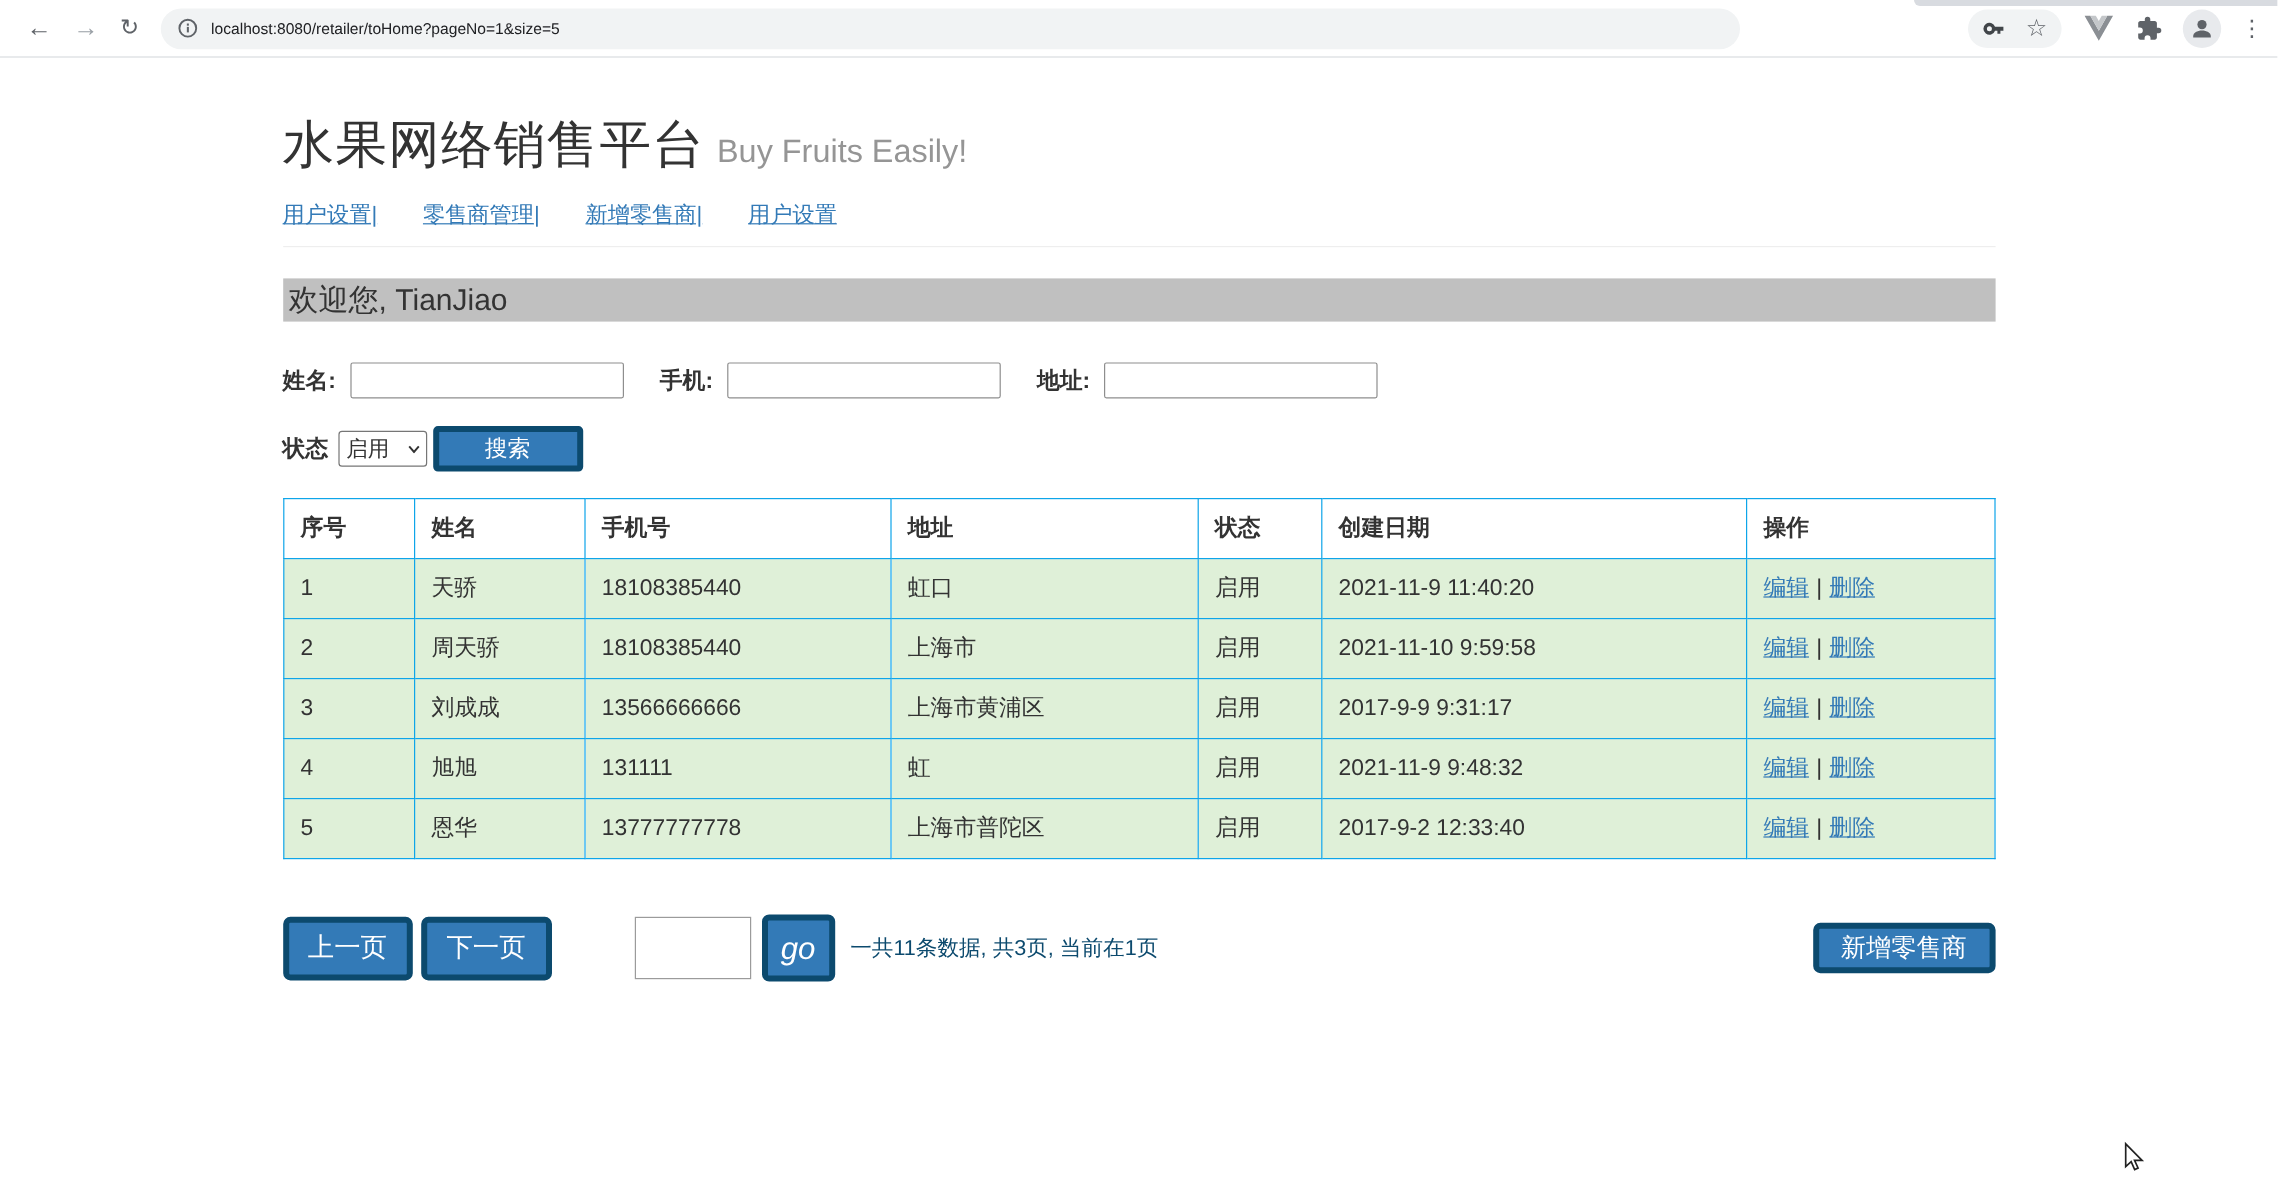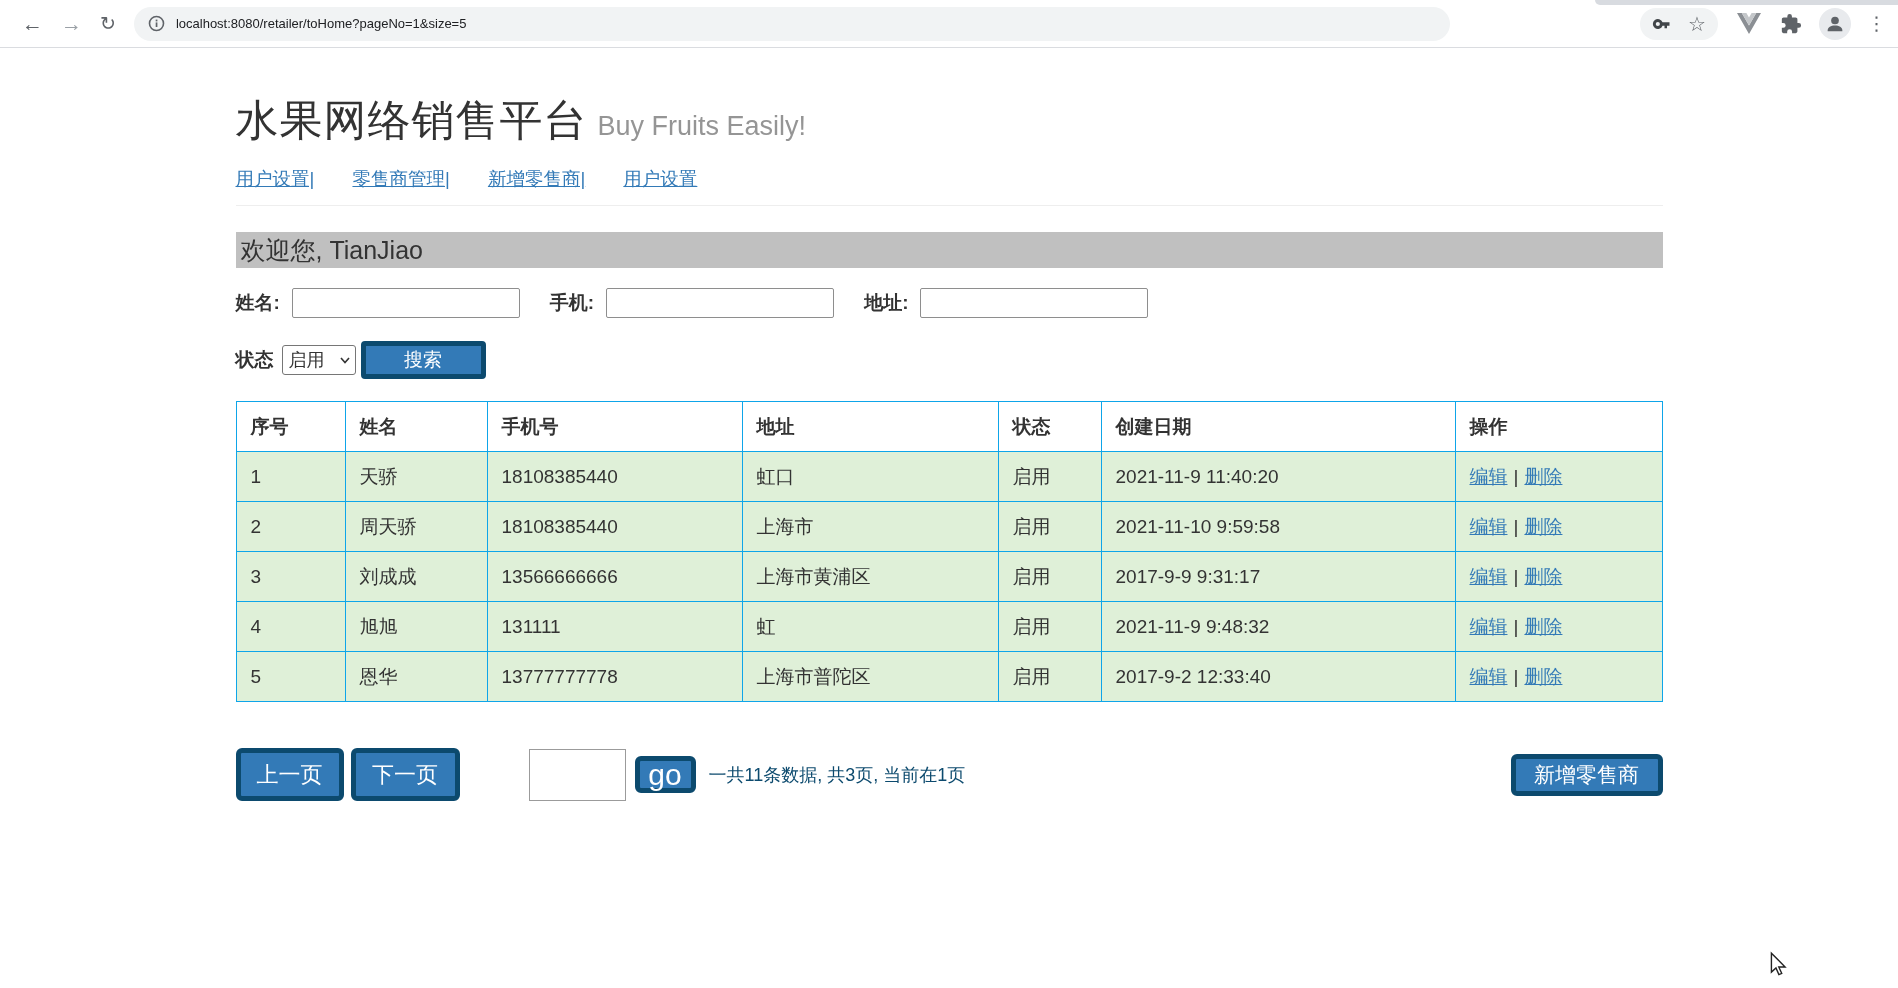--- a/index.html
+++ b/index.html
@@ -36,21 +36,21 @@
   
   .container { width:1427px; margin:0 auto; }
   h1.title { margin:44px 0 0; font-size:43px; font-weight:500; color:#333; letter-spacing:1px; }
   h1.title small { font-size:27px; font-weight:400; color:#959595; margin-left:10px; letter-spacing:0; }
   .mainnav { margin-top:16px; font-size:18.5px; }
   .mainnav a { color:#337ab7; text-decoration:underline; margin-right:33px; cursor:pointer; }
   hr.rule { border:0; border-top:1px solid #eee; margin:14px 0 0; }
   .welcome { margin-top:26px; height:36px; line-height:36px; background:#c0c0c0;
     font-size:25px; color:#333; padding-left:5px; }
   .formrow { display:flex; align-items:center; }
-  .row1 { margin-top:20px; }
+  .row1 { margin-top:34px; }
   .row2 { margin-top:23px; }
   .flabel { font-size:19px; font-weight:bold; color:#333; }
   .tinput { width:228px; height:30px; border:1px solid #8e8e8e; border-radius:2px;
     margin-left:12px; font-size:17px; padding:0 6px; outline:none; }
   .gap1 { margin-left:30px; }
   .statusbox { margin-left:8px; width:74px; height:30px; border:1px solid #767676;
     border-radius:3px; display:flex; align-items:center; justify-content:space-between;
     padding:0 5px 0 6px; font-size:18px; background:#fff; cursor:default; }
   .btn { background:#337ab7; border:5px solid #0c4a6e; color:#fff; cursor:pointer;
     display:inline-flex; align-items:center; justify-content:center; }
@@ -61,21 +61,21 @@
     padding:12px 14px; line-height:25px; overflow:hidden; white-space:nowrap; }
   table.data th { background:#fff; font-weight:bold; }
   table.data td { background:#dff0d8; font-weight:normal; }
   td.ops a { color:#337ab7; text-decoration:underline; cursor:pointer; }
   td.ops .sep { color:#333; margin:0 6px; text-decoration:none; }
   .pager { margin-top:46px; display:flex; align-items:center; }
   .pgbtn { width:108px; height:53px; border-radius:6px; font-size:22px; }
   .nextbtn { margin-left:7px; width:109px; }
   .pageinput { margin-left:69px; width:97px; height:52px; border:1px solid #9b9b9b;
     font-size:20px; padding:0 8px; outline:none; }
-  .gobtn { margin-left:9px; width:61px; height:37px; border-radius:6px; font-size:30px; }
+  .gobtn { margin-left:9px; width:61px; height:56px; border-radius:6px; font-size:26px;font-style:italic; }
   .pginfo { margin-left:13px; font-size:18px; color:#0c4a6e; }
   .addbtn { margin-left:auto; width:152px; height:42px; border-radius:6px; font-size:21px; }
   
   .cursor { position:absolute; left:1766px; top:951px; width:26px; height:26px; pointer-events:none; }
   svg { display:block; }
 </style>
 </head>
 <body>
 
 <div class="toolbar">

